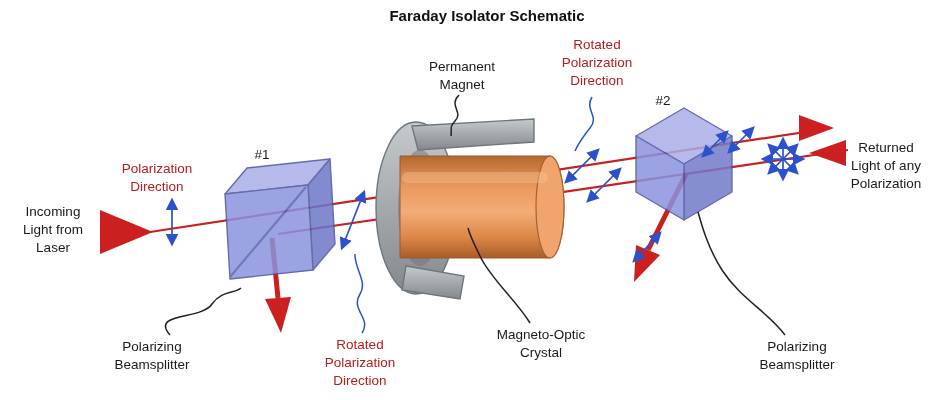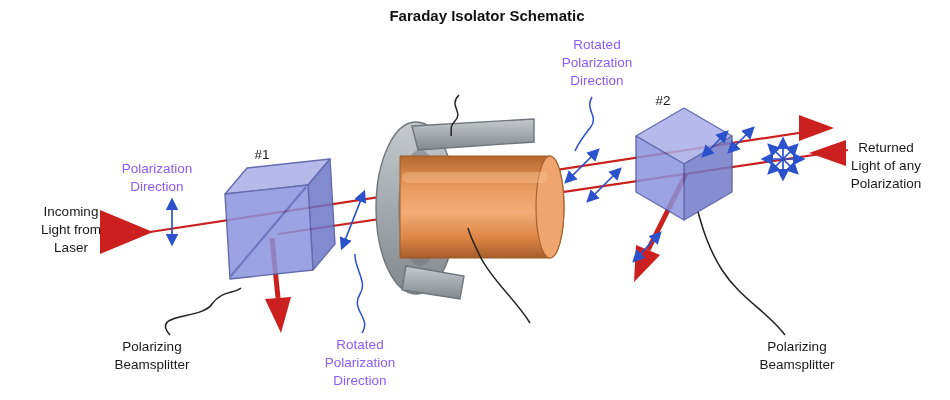--- a/index.html
+++ b/index.html
@@ -5,21 +5,21 @@
   html,body{margin:0;padding:0;background:#ffffff;}
   .stage{
     position:relative;width:934px;height:400px;background:#ffffff;
     font-family:"Liberation Sans","DejaVu Sans",sans-serif;overflow:hidden;
   }
   .stage svg{position:absolute;left:0;top:0;}
   .lbl{
     position:absolute;transform:translateX(-50%);text-align:center;
     font-size:13.5px;line-height:1.35;color:#1a1a1a;white-space:pre-line;
   }
-  .lbl--blue{color:#8b5cf6;}
+  .lbl--blue{color:#b91c1c;}
   .lbl--title{font-weight:bold;font-size:15px;white-space:nowrap;color:#111;}
 </style>
 </head>
 <body>
 
 <div class="stage">
 
   <svg width="950" height="400" viewBox="0 0 950 400">
     <defs>
       <marker id="mA" viewBox="0 0 10 10" refX="8" refY="5" markerWidth="7.5" markerHeight="7.5" orient="auto-start-reverse">
@@ -105,45 +105,49 @@
       <path stroke="#2b52cc" d="M362,333 C372,318 350,310 360,294 C368,282 354,268 355,254"></path>
     </g>
 
     <polygon points="100,210 100,254 153,232" fill="#cc1f1f"></polygon>
     <polygon points="799,115 799,141 834,128" fill="#cc1f1f"></polygon>
     <polygon points="846,140 846,166 809,153" fill="#cc1f1f"></polygon>
   </svg>
 
   <div class="lbl lbl--title" style="left:487px;top:6px">Faraday Isolator Schematic</div>
 
-  <div class="lbl" style="left:71px;top:203px">Incoming
+  <div class="lbl" style="left:53px;top:203px">Incoming
 Light from
 Laser</div>
 
   <div class="lbl lbl--blue" style="left:157px;top:160px">Polarization
 Direction</div>
 
   <div class="lbl" style="left:262px;top:146px">#1</div>
 
+  <div class="lbl" style="left:462px;top:58px">Permanent
+Magnet</div>
 
   <div class="lbl lbl--blue" style="left:597px;top:36px">Rotated
 Polarization
 Direction</div>
 
   <div class="lbl" style="left:663px;top:92px">#2</div>
 
 
   <div class="lbl" style="left:886px;top:139px">Returned
 Light of any
 Polarization</div>
 
   <div class="lbl" style="left:152px;top:338px">Polarizing
 Beamsplitter</div>
 
   <div class="lbl lbl--blue" style="left:360px;top:336px">Rotated
 Polarization
 Direction</div>
 
+  <div class="lbl" style="left:541px;top:326px">Magneto-Optic
+Crystal</div>
 
   <div class="lbl" style="left:797px;top:338px">Polarizing
 Beamsplitter</div>
 
 </div>
 
 </body></html>

